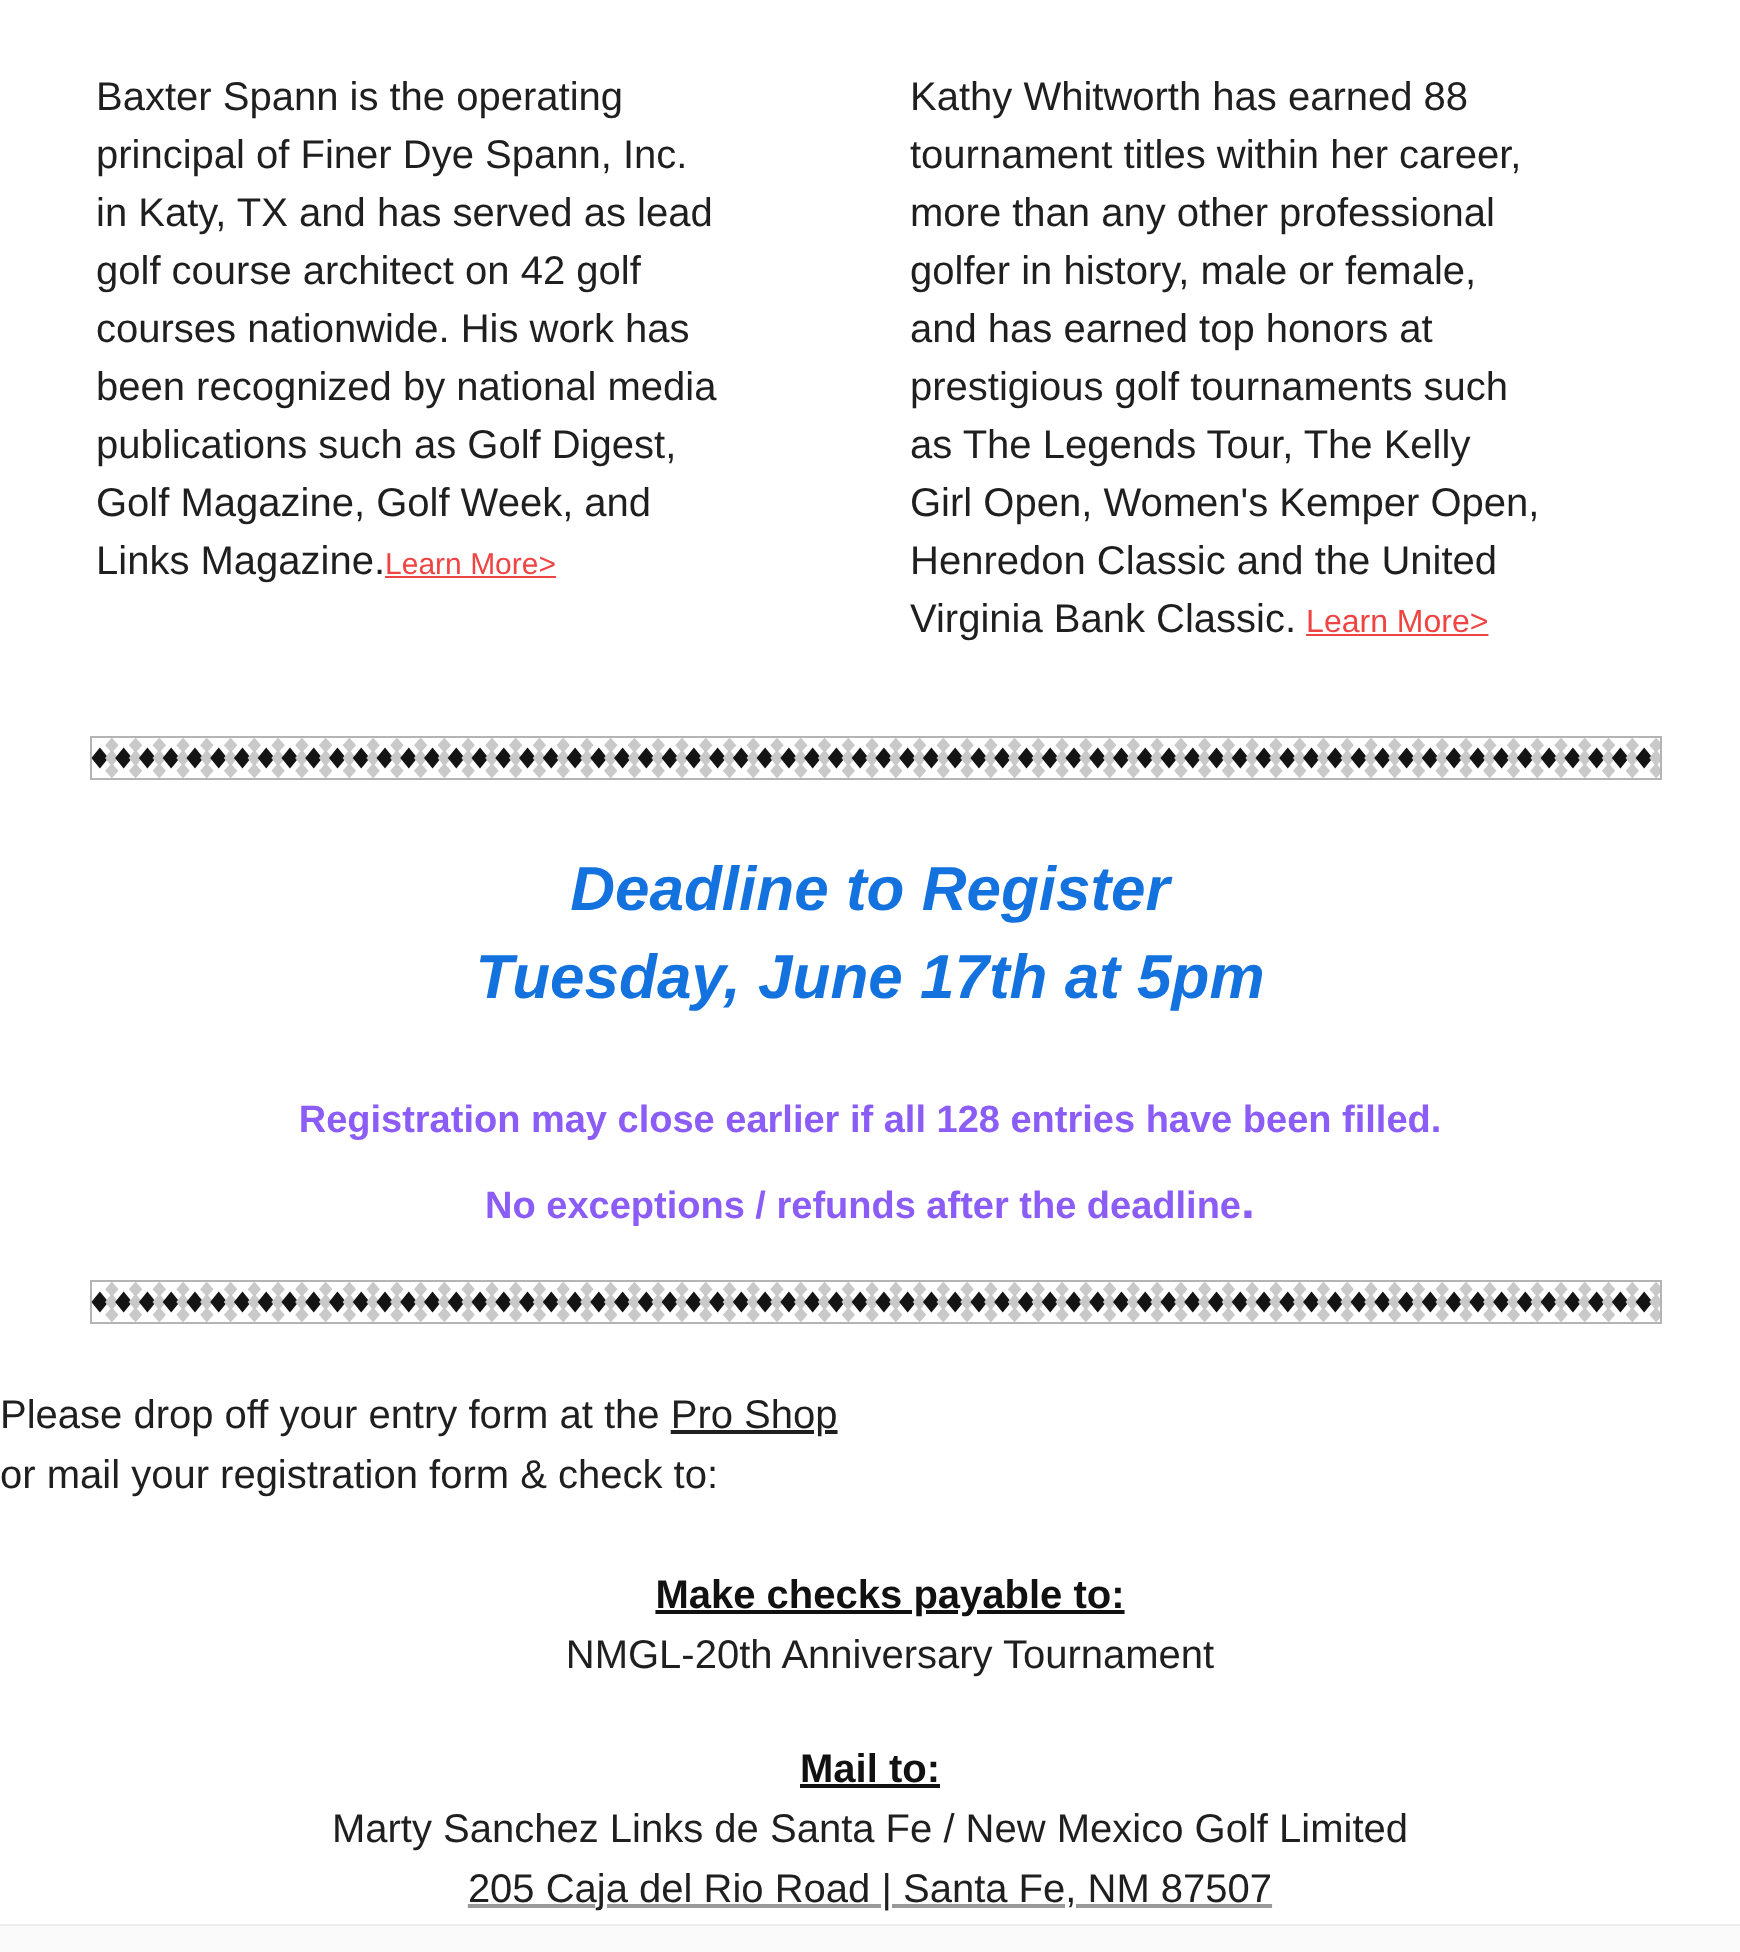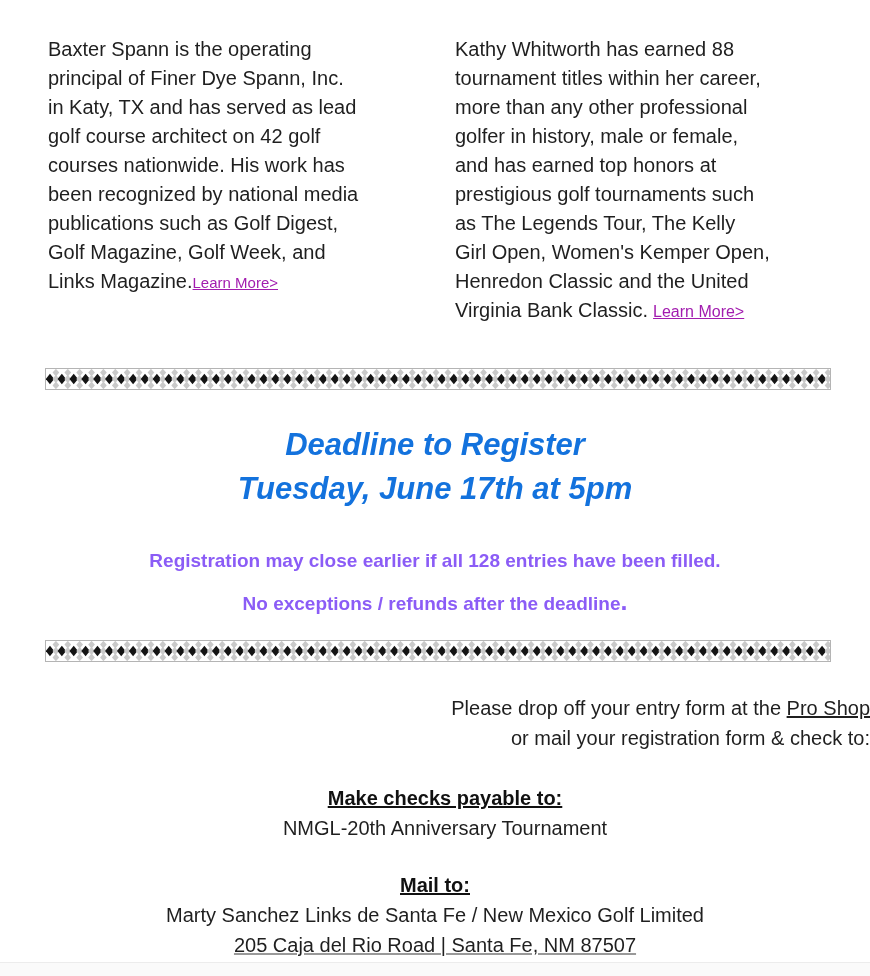--- a/index.html
+++ b/index.html
@@ -18,21 +18,21 @@
   }
   .col {
     font-size: 20px;
     line-height: 29px;
     color: #1f1f1f;
     white-space: pre-line;
   }
   .col-left  { width: 370px; }
   .col-right { width: 398px; }
   .learn-more {
-    color: #a21caf;
+    color: #ef4444;
     text-decoration: underline;
     white-space: nowrap;
     cursor: pointer;
   }
   .lm-left  { font-size: 15px; }
   .lm-right { font-size: 16px; margin-left: 5px; }
   .divider {
     width: 786px;
     margin-left: 45px;
     border: 1px solid #b4b4b4;
@@ -56,21 +56,21 @@
     font-size: 19px;
     font-weight: bold;
     color: #8b5cf6;
     line-height: 24px;
   }
   .note-1 { margin-top: 38px; }
   .note-2 { margin-top: 16px; }
   .big-period { font-size: 25px; }
   .dropoff {
     margin-top: 31px;
-    text-align: right;
+    text-align: left;
     font-size: 20px;
     line-height: 30px;
     color: #1f1f1f;
   }
   .u { text-decoration: underline; }
   .block-heading {
     font-size: 20px;
     font-weight: bold;
     text-decoration: underline;
     text-align: center;

